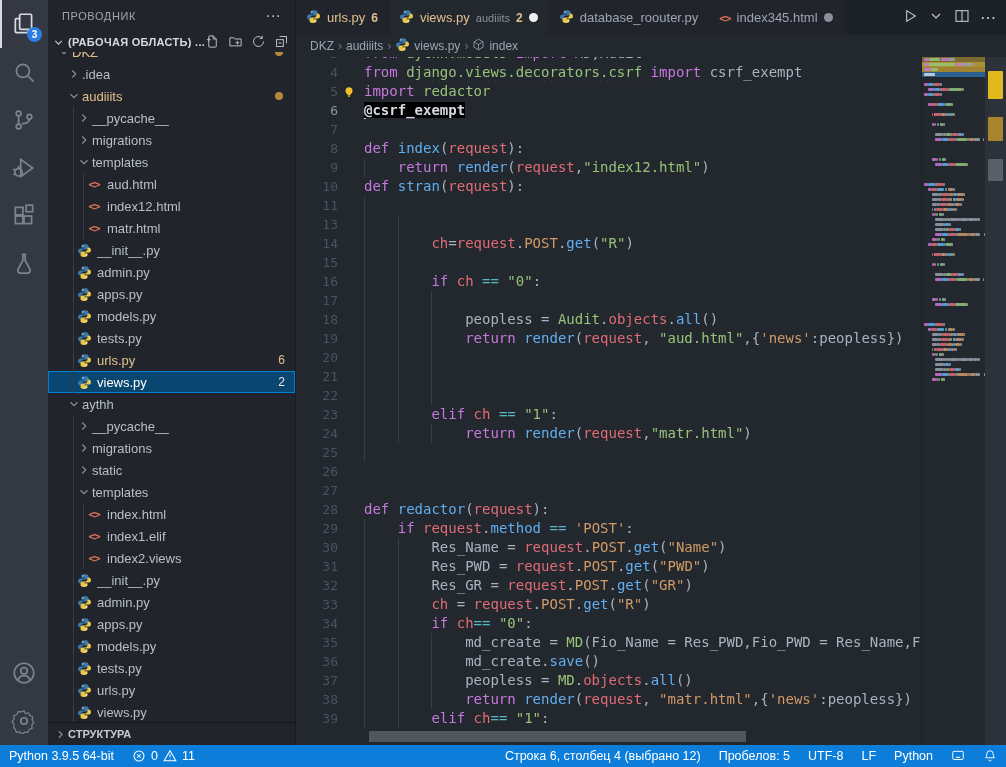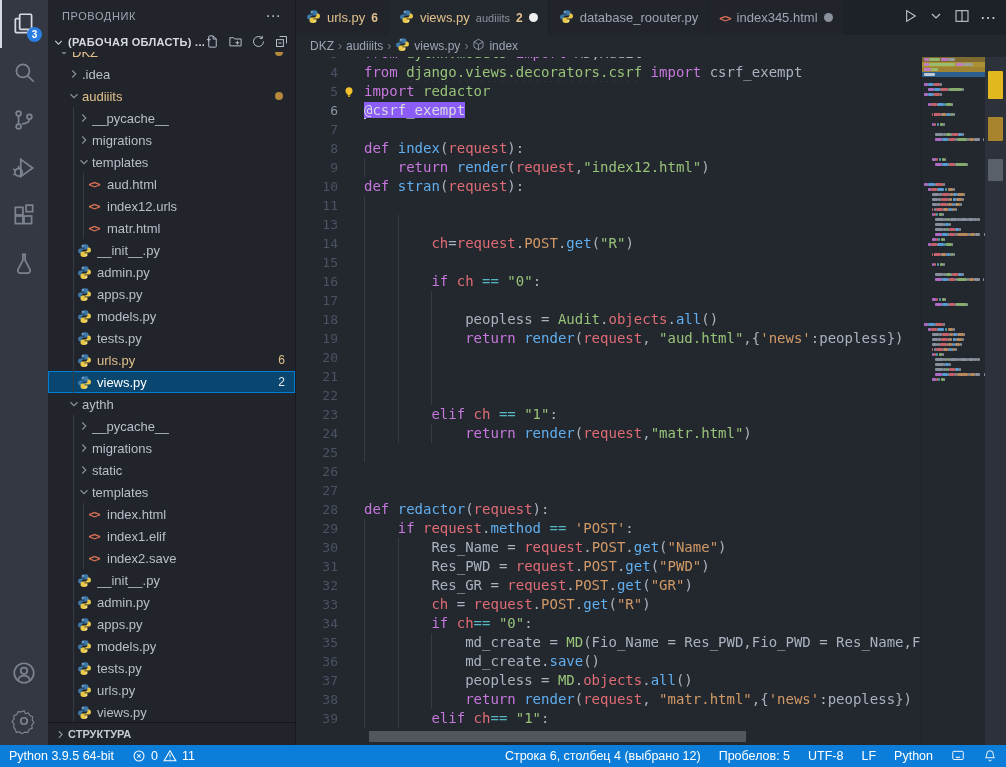--- a/index.html
+++ b/index.html
@@ -54,21 +54,21 @@
   #codearea{flex:1;position:relative;overflow:hidden;}
   #lines{position:absolute;left:0;top:0;right:84px;overflow:hidden;margin-top:-13px;}
   .cl{height:19px;line-height:19px;white-space:pre;font-family:"DejaVu Sans Mono",monospace;font-size:14px;display:flex;position:relative;}
   .ln{width:42px;flex:none;text-align:right;color:#4b5263;font-size:13px;padding-right:0;}
   .ln.cur{color:#8e96a5;}
   .ct{position:relative;flex:1;padding-left:26px;overflow:hidden;}
   .guide{position:absolute;top:0;bottom:0;width:1px;background:#363c46;}
   .tk-w{color:#abb2bf}.tk-k{color:#c678dd}.tk-f{color:#61afef}.tk-s{color:#98c379}
   .tk-o{color:#d19a66}.tk-r{color:#e06c75}.tk-c{color:#56b6c2}.tk-g{color:#98c379}.tk-d{color:#d7dae0}
   .tk-q{text-decoration:underline;text-decoration-style:wavy;text-decoration-color:#c8b33a;text-underline-offset:4px;text-decoration-thickness:1px;}
-  .tk-sel{background:#8b5cf6;}
+  .tk-sel{background:#000000;font-weight:bold;}
   .cursor{display:inline-block;width:1.5px;height:16px;background:#d7dae0;vertical-align:middle;margin-right:-1.5px;}
   .bulb{position:absolute;left:4px;top:3px;}
   
   #minimap{position:absolute;top:0;right:21px;width:63px;bottom:0;background:#23272e;border-left:1px solid #1d2128;overflow:hidden;}
   .mm-row{position:relative;height:5px;}
   .mm-bar{position:absolute;top:1px;height:2.5px;border-radius:1px;}
   .mm-dec{position:absolute;left:0;right:0;top:0;height:5px;}
   #ruler{position:absolute;top:0;right:0;width:21px;bottom:0;background:#2c313a;}
   .rmark{position:absolute;left:3px;right:3px;border-radius:1px;}
   #hscroll{position:absolute;height:11px;background:rgba(140,145,153,.45);bottom:3px;border-radius:0;}
@@ -232,21 +232,21 @@
               <span class="htmlglyph">&lt;&gt;</span>
             </span>
             <span class="name">aud.html</span>
           </div>
           <div class="row" style="padding-left: 38px;">
             <div class="tguide" style="left: 25px;"></div>
             <div class="tguide" style="left: 35px;"></div>
             <span class="ficon">
               <span class="htmlglyph">&lt;&gt;</span>
             </span>
-            <span class="name">index12.urls</span>
+            <span class="name">index12.html</span>
           </div>
           <div class="row" style="padding-left: 38px;">
             <div class="tguide" style="left: 25px;"></div>
             <div class="tguide" style="left: 35px;"></div>
             <span class="ficon">
               <span class="htmlglyph">&lt;&gt;</span>
             </span>
             <span class="name">matr.html</span>
           </div>
           <div class="row" style="padding-left: 28px;">
@@ -394,21 +394,21 @@
               <span class="htmlglyph">&lt;&gt;</span>
             </span>
             <span class="name">index1.elif</span>
           </div>
           <div class="row" style="padding-left: 38px;">
             <div class="tguide" style="left: 25px;"></div>
             <div class="tguide" style="left: 35px;"></div>
             <span class="ficon">
               <span class="htmlglyph">&lt;&gt;</span>
             </span>
-            <span class="name">index2.save</span>
+            <span class="name">index2.views</span>
           </div>
           <div class="row" style="padding-left: 28px;">
             <div class="tguide" style="left: 25px;"></div>
             <span class="ficon">
               <svg viewBox="0 0 16 16" width="15" height="15">
                 <path d="M7.9 1.2c-2.3 0-3.1.9-3.1 2v1.9h3.3v.7H3.4c-1.3 0-2.3 1-2.3 2.6 0 1.7 1 2.7 2.3 2.7h1.4V9.3c0-1.3 1.1-2.4 2.4-2.4h3c1.1 0 2-.9 2-2V3.2c0-1.1-.9-2-3-2H7.9z" fill="#3c78aa"></path>
                 <path d="M8.1 14.8c2.3 0 3.1-.9 3.1-2v-1.9H7.9v-.7h4.7c1.3 0 2.3-1 2.3-2.6 0-1.7-1-2.7-2.3-2.7h-1.4v1.8c0 1.3-1.1 2.4-2.4 2.4h-3c-1.1 0-2 .9-2 2v1.7c0 1.1.9 2 3 2h1.3z" fill="#e9c84c"></path>
                 <circle cx="6.3" cy="3" r=".7" fill="#fff"></circle>
                 <circle cx="9.7" cy="13" r=".7" fill="#fff"></circle>
               </svg>

